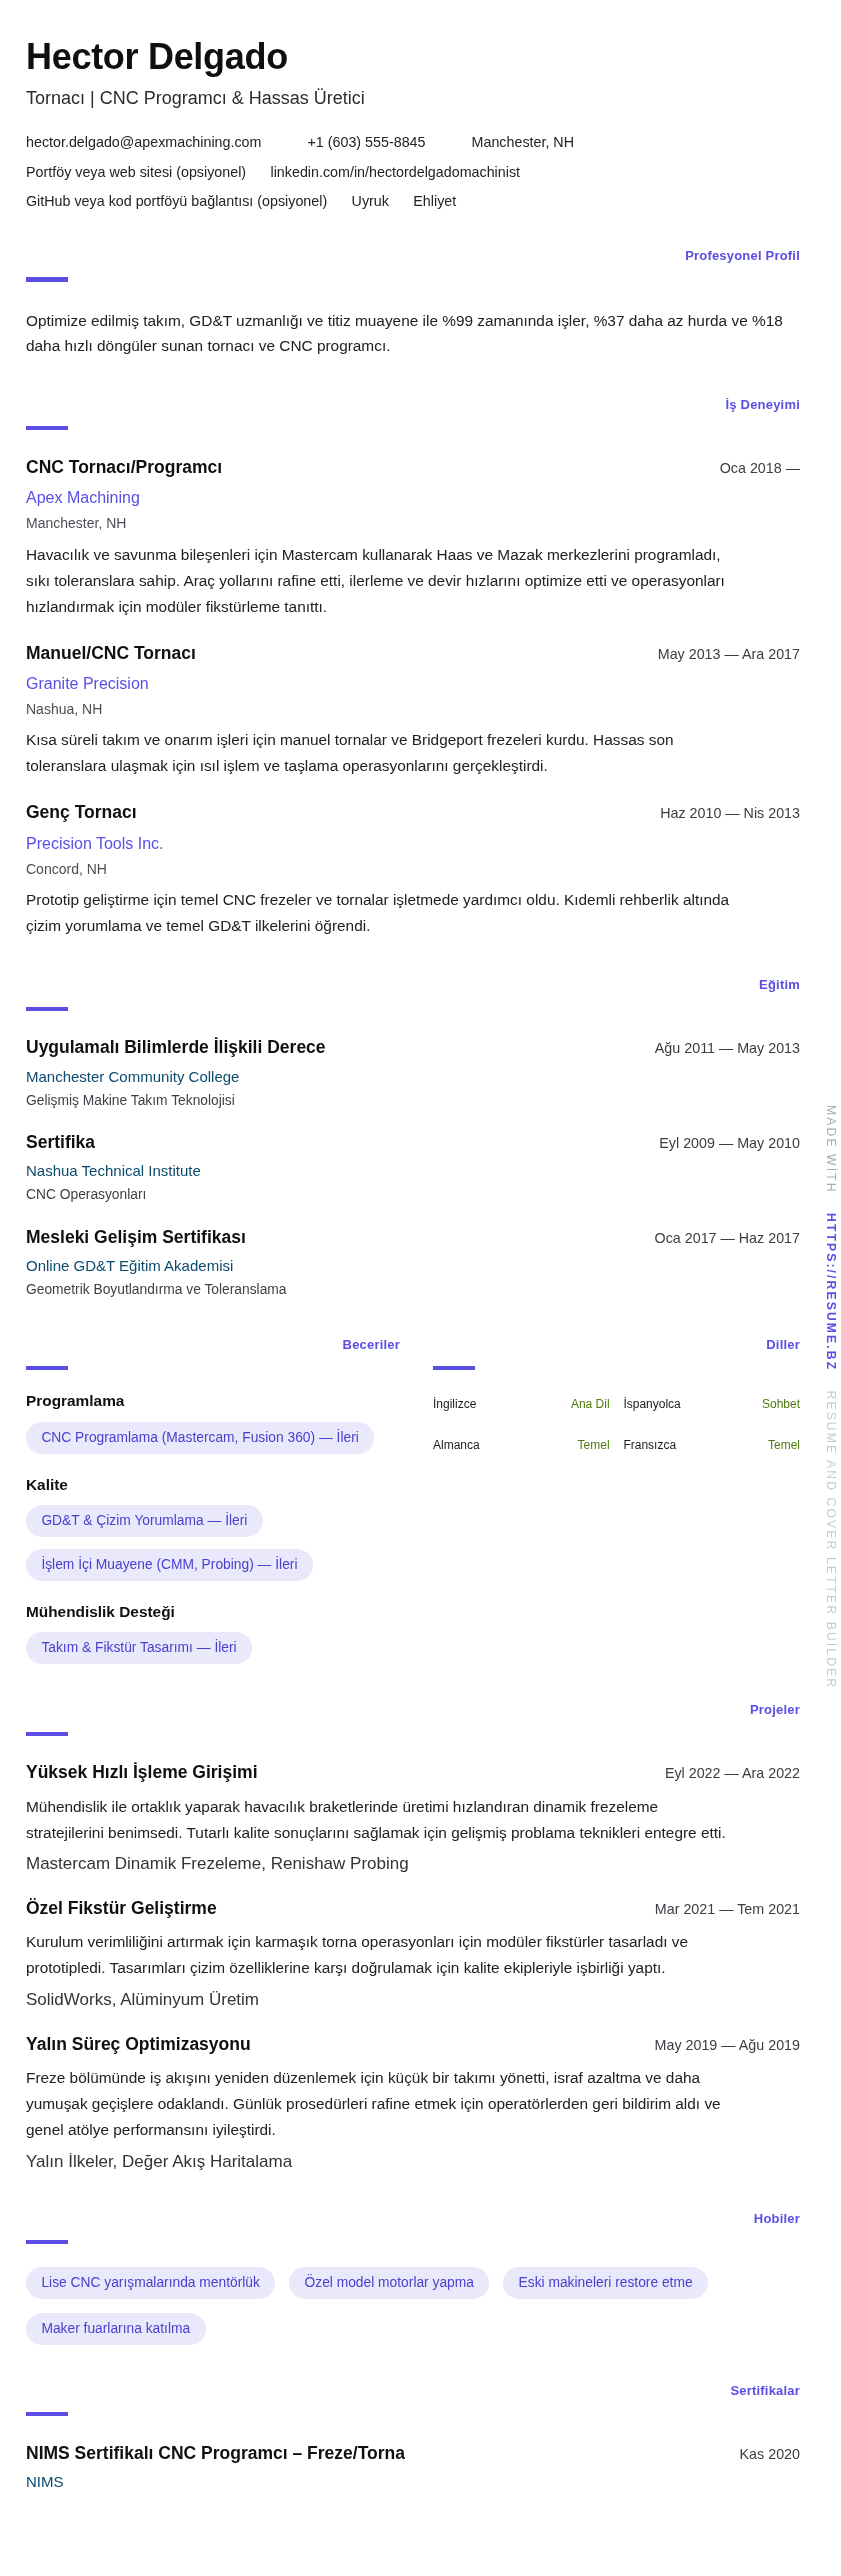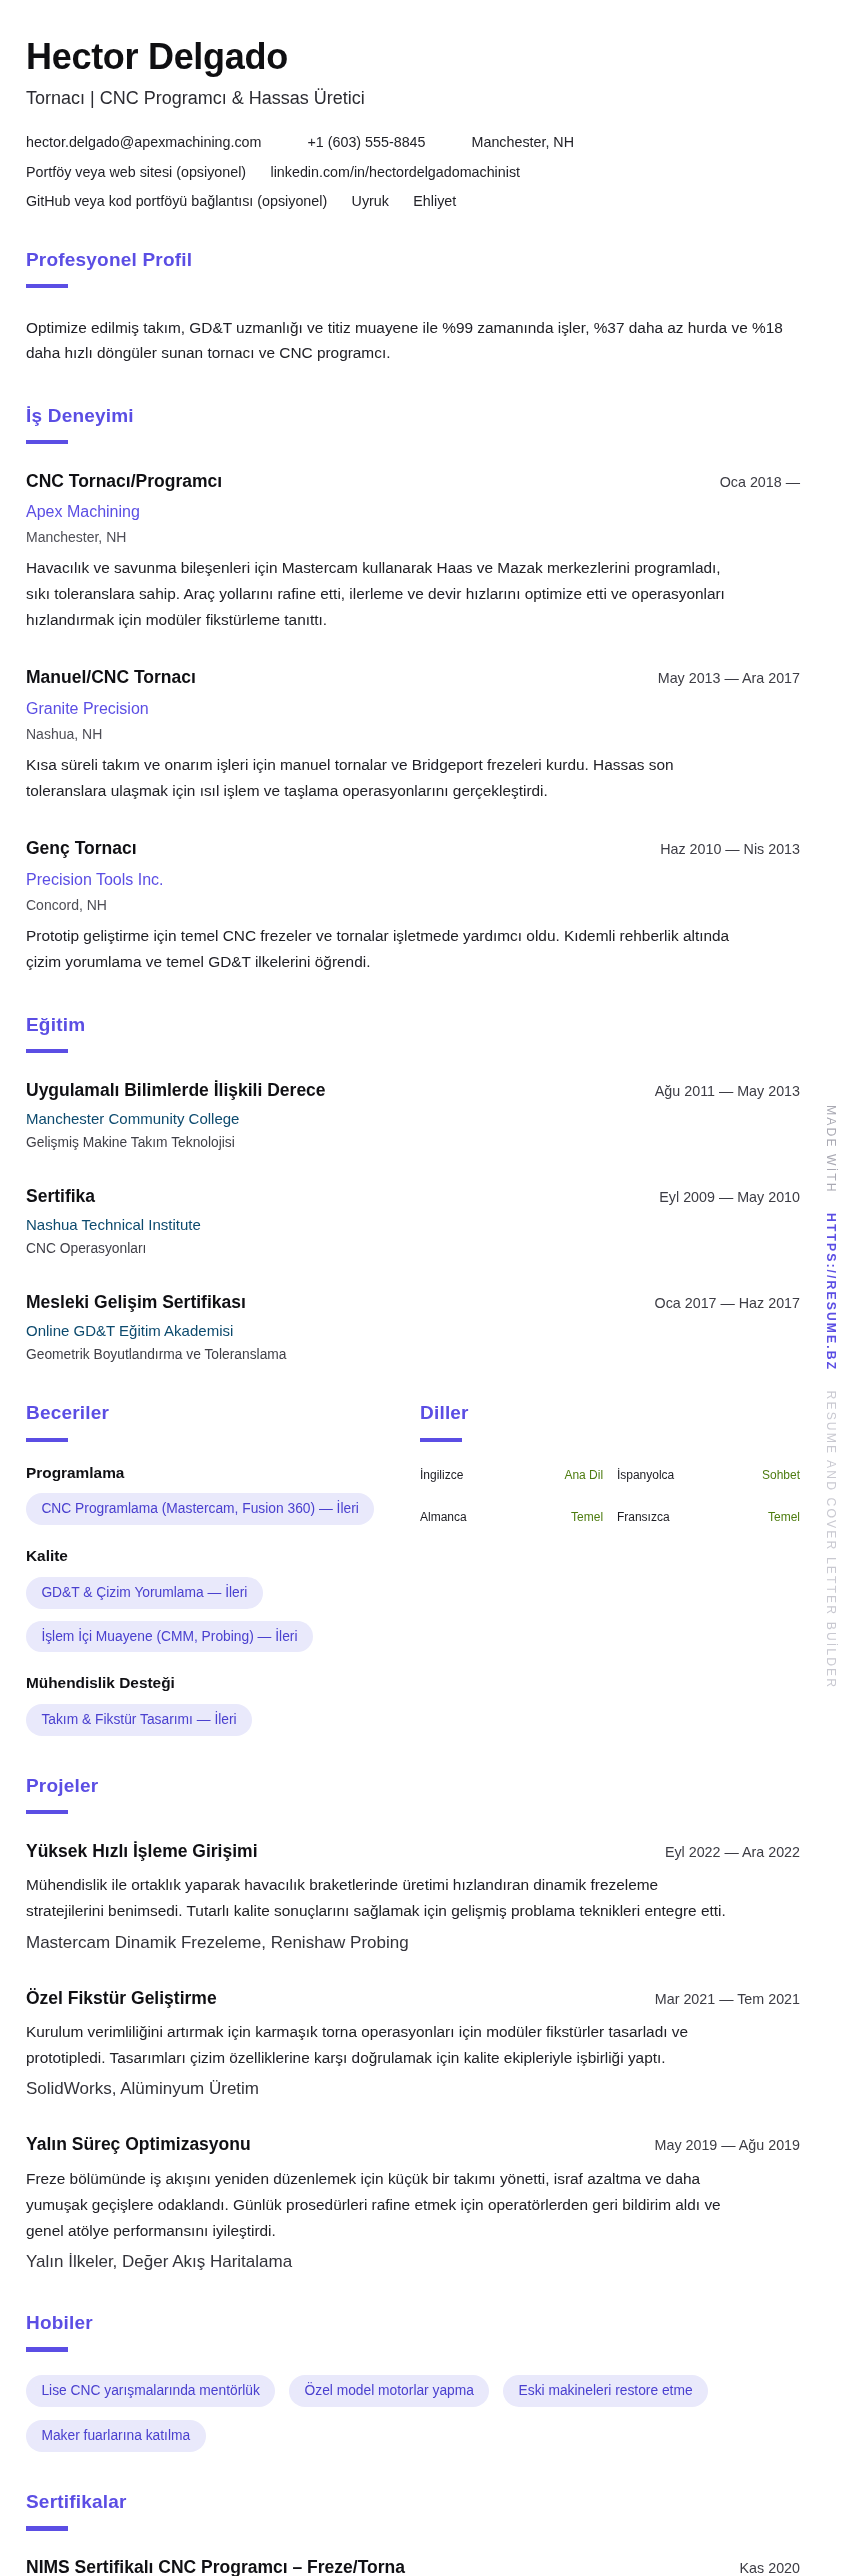--- a/index.html
+++ b/index.html
@@ -21,39 +21,39 @@
   .page{padding:37px 42px 0 26px;box-sizing:border-box;}
 
   .name{font-size:36px;font-weight:700;color:#0f0f12;letter-spacing:-0.3px;line-height:1.1;}
   .job-headline{font-size:18px;color:#2b2b31;margin-top:11.7px;line-height:1.2;}
 
   .contact{margin-top:24.4px;font-size:14.3px;color:#222228;}
   .contact-row{display:flex;gap:24.4px;margin-top:12.2px;line-height:1.2;flex-wrap:wrap;}
   .contact-row:first-child{margin-top:0;gap:46px;}
 
   .section{margin-top:39px;}
-  .sec-head{color:var(--accent);font-size:19px;font-weight:700;letter-spacing:0.2px;line-height:1.15;}
+  .sec-head{color:var(--accent);font-size:13px;font-weight:700;letter-spacing:0.2px;line-height:1.15;text-align:right;}
   .sec-bar{width:42px;height:4.2px;background:var(--accent);margin-top:13.3px;}
 
   .profile-text{margin-top:26.5px;font-size:15.4px;line-height:25.4px;max-width:769px;color:#202026;}
 
   .entry{margin-top:26.5px;}
-  .entry + .entry{margin-top:34px;}
+  .entry + .entry{margin-top:23px;}
   .entry-top{display:flex;justify-content:space-between;align-items:baseline;}
   .entry-title{font-size:17.5px;font-weight:700;color:#101014;line-height:1.25;}
   .entry-date{font-size:14.3px;color:var(--date-color);white-space:nowrap;margin-left:21px;}
   .entry-company{margin-top:9.5px;font-size:16px;color:var(--accent);line-height:1.2;}
   .entry-loc{margin-top:8px;font-size:14px;color:var(--text-muted);line-height:1.2;}
   .entry-desc{margin-top:9.5px;font-size:15.4px;line-height:26px;max-width:708px;color:#202026;}
   .entry-tools{margin-top:7.4px;font-size:17px;color:#33333a;line-height:1.3;}
 
   .edu-school{margin-top:8.5px;font-size:15px;color:#0c4a6e;line-height:1.2;}
   .edu-focus{margin-top:6.9px;font-size:13.8px;color:#3f3f47;line-height:1.2;}
 
-  .two-col{display:grid;grid-template-columns:374px 1fr;column-gap:20px;margin-top:39px;}
+  .two-col{display:grid;grid-template-columns:374px 1fr;column-gap:33px;margin-top:39px;}
 
   .skill-group-label{margin-top:22px;font-size:15.4px;font-weight:700;color:#101014;}
   .chip-line{margin-top:11.7px;}
   .chip{
     display:inline-block;background:var(--chip-bg);color:var(--chip-text);
     font-size:13.8px;padding:8px 15.4px;border-radius:16px;line-height:1.15;white-space:nowrap;
   }
 
   .lang-grid{margin-top:26.5px;display:grid;grid-template-columns:1fr 1fr;column-gap:13.8px;row-gap:27.6px;}
   .lang-cell{display:flex;justify-content:space-between;align-items:baseline;font-size:12px;}

